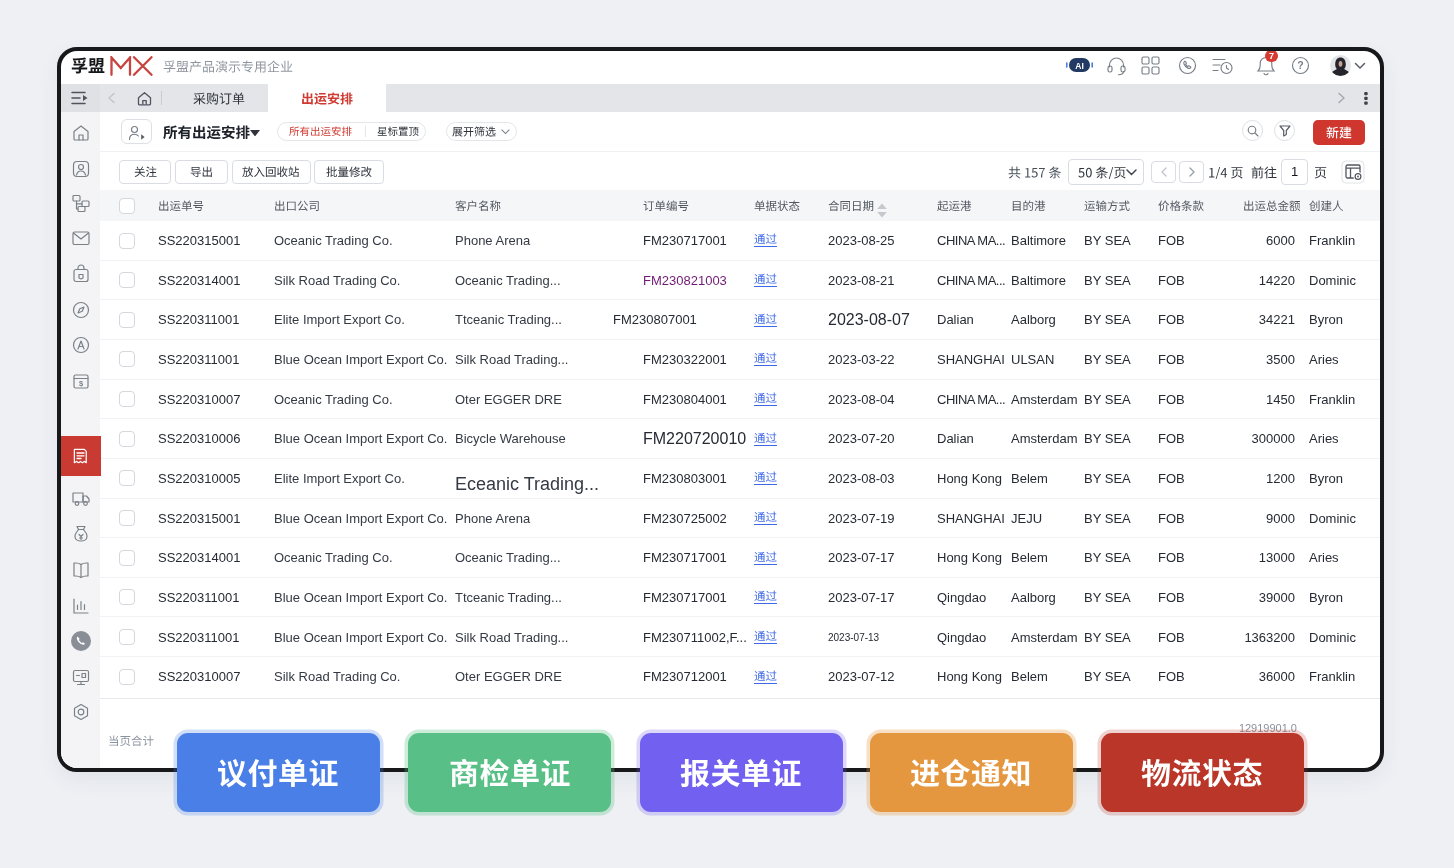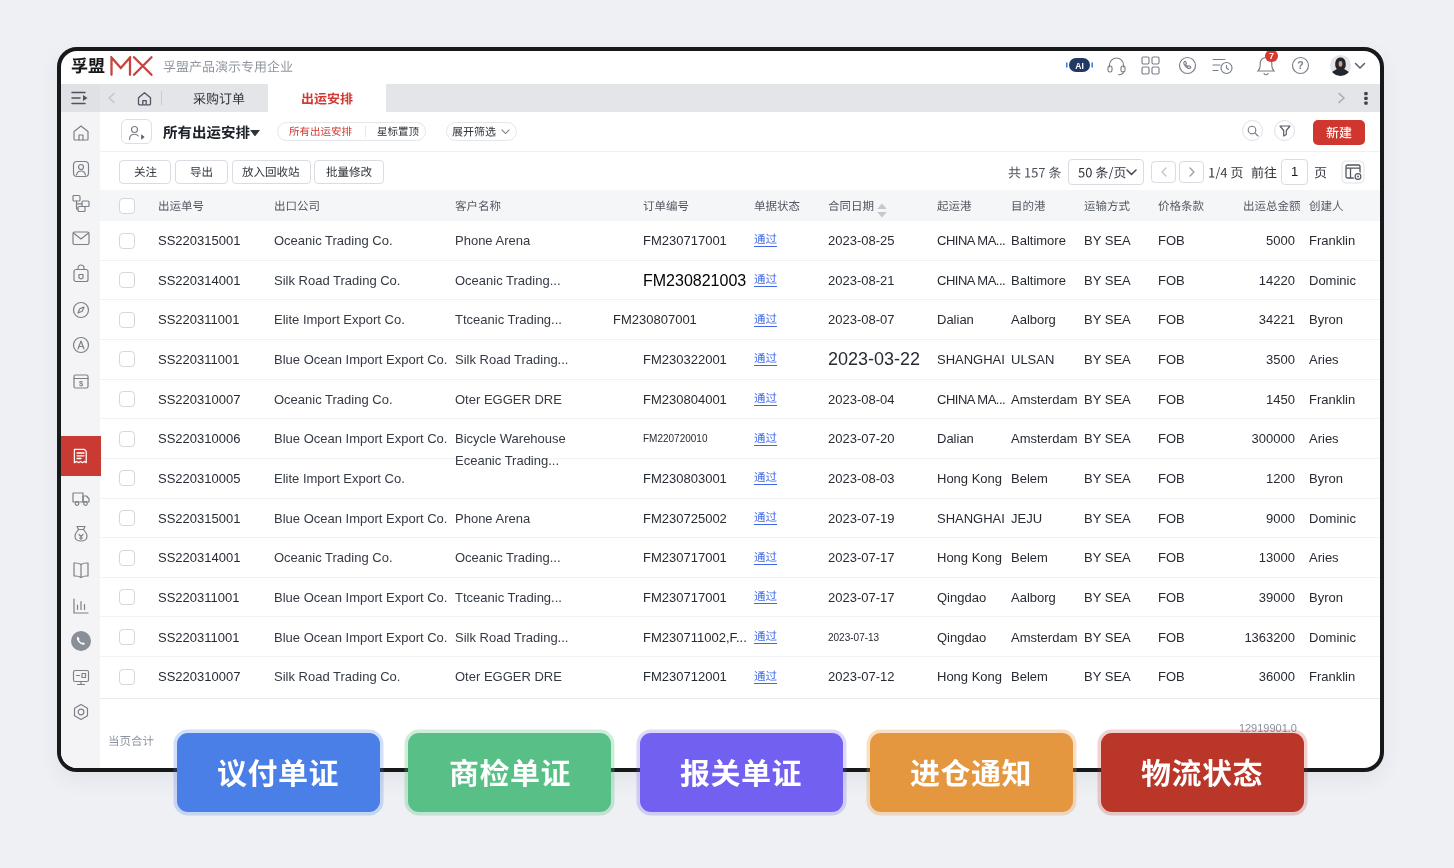--- a/index.html
+++ b/index.html
@@ -266,64 +266,64 @@
 <div class="cell" style="left:394px;top:170.0px;font-size:13px;color:#343a44;">Phone Arena</div>
 <div class="cell" style="left:582px;top:170.0px;font-size:13px;color:#262b33;">FM230717001</div>
 <svg class="abs" style="left:693px;top:182.3px" width="23" height="15" viewBox="0 0 23 15">
       <use href="#tg"></use>
     </svg>
 <div class="cell" style="left:767px;top:170.0px;font-size:13px;color:#262b33;">2023-08-25</div>
 <div class="cell" style="left:876px;top:170.0px;font-size:13px;color:#262b33;letter-spacing:-0.5px;">CHINA MA...</div>
 <div class="cell" style="left:950px;top:170.0px;font-size:13px;color:#262b33;">Baltimore</div>
 <div class="cell" style="left:1023px;top:170.0px;font-size:13px;color:#262b33;">BY SEA</div>
 <div class="cell" style="left:1097px;top:170.0px;font-size:13px;color:#262b33;">FOB</div>
-<div class="cell" style="right:85.0px;top:170.0px;font-size:13px;color:#262b33;text-align:right">5000</div>
+<div class="cell" style="right:85.0px;top:170.0px;font-size:13px;color:#262b33;text-align:right">6000</div>
 <div class="cell" style="left:1248px;top:170.0px;font-size:13px;color:#262b33;">Franklin</div>
 <div class="abs" style="left:39px;top:209.6px;width:1280px;height:39.65px;border-bottom:1px solid #f0f2f5"></div>
 <div class="cb" style="left:58px;top:221.1px"></div>
 <div class="cell" style="left:97px;top:209.6px;font-size:13px;color:#262b33;">SS220314001</div>
 <div class="cell" style="left:213px;top:209.6px;font-size:13px;color:#343a44;">Silk Road Trading Co.</div>
 <div class="cell" style="left:394px;top:209.6px;font-size:13px;color:#343a44;">Oceanic Trading...</div>
-<div class="cell" style="left:582px;top:209.6px;font-size:16px;color:#000000;">FM230821003</div>
+<div class="cell" style="left:582px;top:209.6px;font-size:13px;color:#701a75;">FM230821003</div>
 <svg class="abs" style="left:693px;top:222.0px" width="23" height="15" viewBox="0 0 23 15">
       <use href="#tg"></use>
     </svg>
 <div class="cell" style="left:767px;top:209.6px;font-size:13px;color:#262b33;">2023-08-21</div>
 <div class="cell" style="left:876px;top:209.6px;font-size:13px;color:#262b33;letter-spacing:-0.5px;">CHINA MA...</div>
 <div class="cell" style="left:950px;top:209.6px;font-size:13px;color:#262b33;">Baltimore</div>
 <div class="cell" style="left:1023px;top:209.6px;font-size:13px;color:#262b33;">BY SEA</div>
 <div class="cell" style="left:1097px;top:209.6px;font-size:13px;color:#262b33;">FOB</div>
 <div class="cell" style="right:85.0px;top:209.6px;font-size:13px;color:#262b33;text-align:right">14220</div>
 <div class="cell" style="left:1248px;top:209.6px;font-size:13px;color:#262b33;">Dominic</div>
 <div class="abs" style="left:39px;top:249.3px;width:1280px;height:39.65px;border-bottom:1px solid #f0f2f5"></div>
 <div class="cb" style="left:58px;top:260.8px"></div>
 <div class="cell" style="left:97px;top:249.3px;font-size:13px;color:#262b33;">SS220311001</div>
 <div class="cell" style="left:213px;top:249.3px;font-size:13px;color:#343a44;">Elite Import Export Co.</div>
 <div class="cell" style="left:394px;top:249.3px;font-size:13px;color:#343a44;">Ttceanic Trading...</div>
 <div class="cell" style="left:552px;top:249.3px;font-size:13px;color:#262b33;">FM230807001</div>
 <svg class="abs" style="left:693px;top:261.6px" width="23" height="15" viewBox="0 0 23 15">
       <use href="#tg"></use>
     </svg>
-<div class="cell" style="left:767px;top:249.3px;font-size:13px;color:#262b33;">2023-08-07</div>
+<div class="cell" style="left:767px;top:249.3px;font-size:16px;color:#262b33;">2023-08-07</div>
 <div class="cell" style="left:876px;top:249.3px;font-size:13px;color:#262b33;">Dalian</div>
 <div class="cell" style="left:950px;top:249.3px;font-size:13px;color:#262b33;">Aalborg</div>
 <div class="cell" style="left:1023px;top:249.3px;font-size:13px;color:#262b33;">BY SEA</div>
 <div class="cell" style="left:1097px;top:249.3px;font-size:13px;color:#262b33;">FOB</div>
 <div class="cell" style="right:85.0px;top:249.3px;font-size:13px;color:#262b33;text-align:right">34221</div>
 <div class="cell" style="left:1248px;top:249.3px;font-size:13px;color:#262b33;">Byron</div>
 <div class="abs" style="left:39px;top:288.9px;width:1280px;height:39.65px;border-bottom:1px solid #f0f2f5"></div>
 <div class="cb" style="left:58px;top:300.4px"></div>
 <div class="cell" style="left:97px;top:288.9px;font-size:13px;color:#262b33;">SS220311001</div>
 <div class="cell" style="left:213px;top:288.9px;font-size:13px;color:#343a44;">Blue Ocean Import Export Co.</div>
 <div class="cell" style="left:394px;top:288.9px;font-size:13px;color:#343a44;">Silk Road Trading...</div>
 <div class="cell" style="left:582px;top:288.9px;font-size:13px;color:#262b33;">FM230322001</div>
 <svg class="abs" style="left:693px;top:301.3px" width="23" height="15" viewBox="0 0 23 15">
       <use href="#tg"></use>
     </svg>
-<div class="cell" style="left:767px;top:288.9px;font-size:18px;color:#262b33;">2023-03-22</div>
+<div class="cell" style="left:767px;top:288.9px;font-size:13px;color:#262b33;">2023-03-22</div>
 <div class="cell" style="left:876px;top:288.9px;font-size:13px;color:#262b33;">SHANGHAI</div>
 <div class="cell" style="left:950px;top:288.9px;font-size:13px;color:#262b33;">ULSAN</div>
 <div class="cell" style="left:1023px;top:288.9px;font-size:13px;color:#262b33;">BY SEA</div>
 <div class="cell" style="left:1097px;top:288.9px;font-size:13px;color:#262b33;">FOB</div>
 <div class="cell" style="right:85.0px;top:288.9px;font-size:13px;color:#262b33;text-align:right">3500</div>
 <div class="cell" style="left:1248px;top:288.9px;font-size:13px;color:#262b33;">Aries</div>
 <div class="abs" style="left:39px;top:328.6px;width:1280px;height:39.65px;border-bottom:1px solid #f0f2f5"></div>
 <div class="cb" style="left:58px;top:340.1px"></div>
 <div class="cell" style="left:97px;top:328.6px;font-size:13px;color:#262b33;">SS220310007</div>
 <div class="cell" style="left:213px;top:328.6px;font-size:13px;color:#343a44;">Oceanic Trading Co.</div>
@@ -337,36 +337,36 @@
 <div class="cell" style="left:950px;top:328.6px;font-size:13px;color:#262b33;">Amsterdam</div>
 <div class="cell" style="left:1023px;top:328.6px;font-size:13px;color:#262b33;">BY SEA</div>
 <div class="cell" style="left:1097px;top:328.6px;font-size:13px;color:#262b33;">FOB</div>
 <div class="cell" style="right:85.0px;top:328.6px;font-size:13px;color:#262b33;text-align:left">1450</div>
 <div class="cell" style="left:1248px;top:328.6px;font-size:13px;color:#262b33;">Franklin</div>
 <div class="abs" style="left:39px;top:368.2px;width:1280px;height:39.65px;border-bottom:1px solid #f0f2f5"></div>
 <div class="cb" style="left:58px;top:379.8px"></div>
 <div class="cell" style="left:97px;top:368.2px;font-size:13px;color:#262b33;text-align:center;">SS220310006</div>
 <div class="cell" style="left:213px;top:368.2px;font-size:13px;color:#343a44;">Blue Ocean Import Export Co.</div>
 <div class="cell" style="left:394px;top:368.2px;font-size:13px;color:#343a44;">Bicycle Warehouse</div>
-<div class="cell" style="left:582px;top:368.2px;font-size:10px;color:#262b33;">FM220720010</div>
+<div class="cell" style="left:582px;top:368.2px;font-size:16px;color:#262b33;">FM220720010</div>
 <svg class="abs" style="left:693px;top:380.6px" width="23" height="15" viewBox="0 0 23 15">
       <use href="#tg"></use>
     </svg>
 <div class="cell" style="left:767px;top:368.2px;font-size:13px;color:#262b33;">2023-07-20</div>
 <div class="cell" style="left:876px;top:368.2px;font-size:13px;color:#262b33;">Dalian</div>
 <div class="cell" style="left:950px;top:368.2px;font-size:13px;color:#262b33;">Amsterdam</div>
 <div class="cell" style="left:1023px;top:368.2px;font-size:13px;color:#262b33;">BY SEA</div>
 <div class="cell" style="left:1097px;top:368.2px;font-size:13px;color:#262b33;">FOB</div>
 <div class="cell" style="right:85.0px;top:368.2px;font-size:13px;color:#262b33;text-align:right">300000</div>
 <div class="cell" style="left:1248px;top:368.2px;font-size:13px;color:#262b33;">Aries</div>
 <div class="abs" style="left:39px;top:407.9px;width:1280px;height:39.65px;border-bottom:1px solid #f0f2f5"></div>
 <div class="cb" style="left:58px;top:419.4px"></div>
 <div class="cell" style="left:97px;top:407.9px;font-size:13px;color:#262b33;">SS220310005</div>
 <div class="cell" style="left:213px;top:407.9px;font-size:13px;color:#343a44;">Elite Import Export Co.</div>
-<div class="cell" style="left:394px;top:390px;font-size:13px;color:#343a44;">Eceanic Trading...</div>
+<div class="cell" style="left:394px;top:414px;font-size:18px;color:#343a44;">Eceanic Trading...</div>
 <div class="cell" style="left:582px;top:407.9px;font-size:13px;color:#262b33;">FM230803001</div>
 <svg class="abs" style="left:693px;top:420.2px" width="23" height="15" viewBox="0 0 23 15">
       <use href="#tg"></use>
     </svg>
 <div class="cell" style="left:767px;top:407.9px;font-size:13px;color:#262b33;">2023-08-03</div>
 <div class="cell" style="left:876px;top:407.9px;font-size:13px;color:#262b33;">Hong Kong</div>
 <div class="cell" style="left:950px;top:407.9px;font-size:13px;color:#262b33;">Belem</div>
 <div class="cell" style="left:1023px;top:407.9px;font-size:13px;color:#262b33;">BY SEA</div>
 <div class="cell" style="left:1097px;top:407.9px;font-size:13px;color:#262b33;">FOB</div>
 <div class="cell" style="right:85.0px;top:407.9px;font-size:13px;color:#262b33;text-align:right">1200</div>

